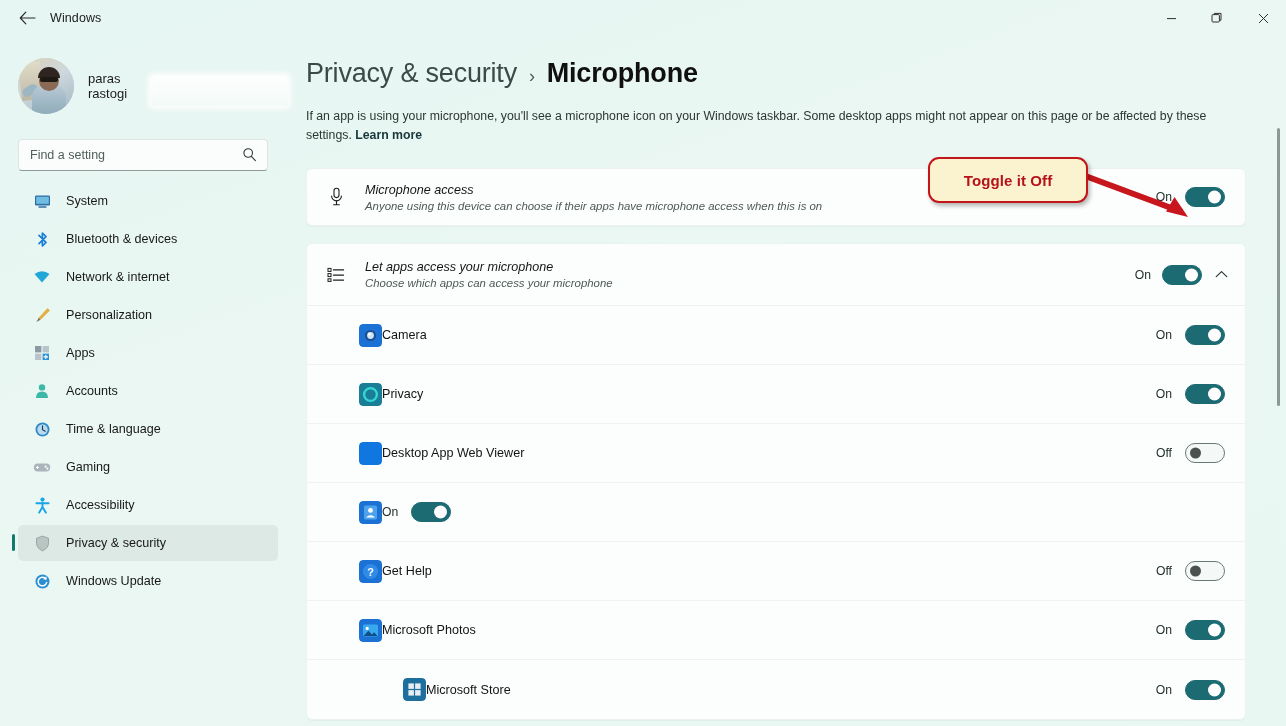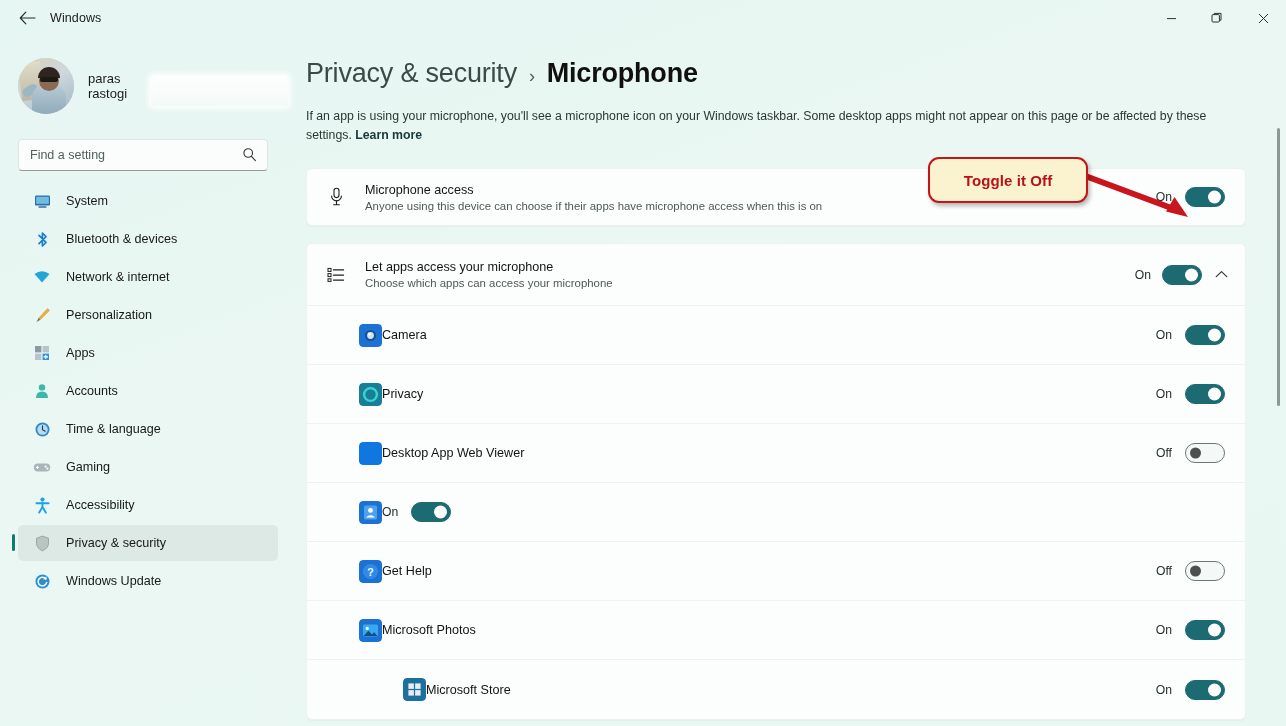--- a/index.html
+++ b/index.html
@@ -140,21 +140,21 @@
     border-radius: 6px;
     box-shadow: 0 1px 1px rgba(0,0,0,0.035);
   }
   .card.mic-access { margin-top: 23px; height: 58px; display: flex; align-items: center; }
   .card.apps { margin-top: 17px; overflow: hidden; }
 
   .row-ico {
     width: 22px; flex: 0 0 22px; margin-left: 18px;
     display: flex; align-items: center; justify-content: center; color: #1d1d1d;
   }
-  .row-main { flex: 1 1 auto; margin-left: 18px; }
+  .row-main { flex: 1 1 auto; margin-left: 18px; font-style: italic; }
   .row-title { font-size: 12.6px; color: #141414; }
   .row-sub { font-size: 11.4px; color: #4d5956; margin-top: 3px; }
   .row-right { display: flex; align-items: center; margin-right: 20px; gap: 13px; }
   .state-label { font-size: 12.2px; color: #23302c; }
 
   .section-head {
     display: flex; align-items: center; height: 62px;
     border-bottom: 1px solid #edf2f0;
   }
   .section-head .row-right { margin-right: 16px; gap: 11px; }

